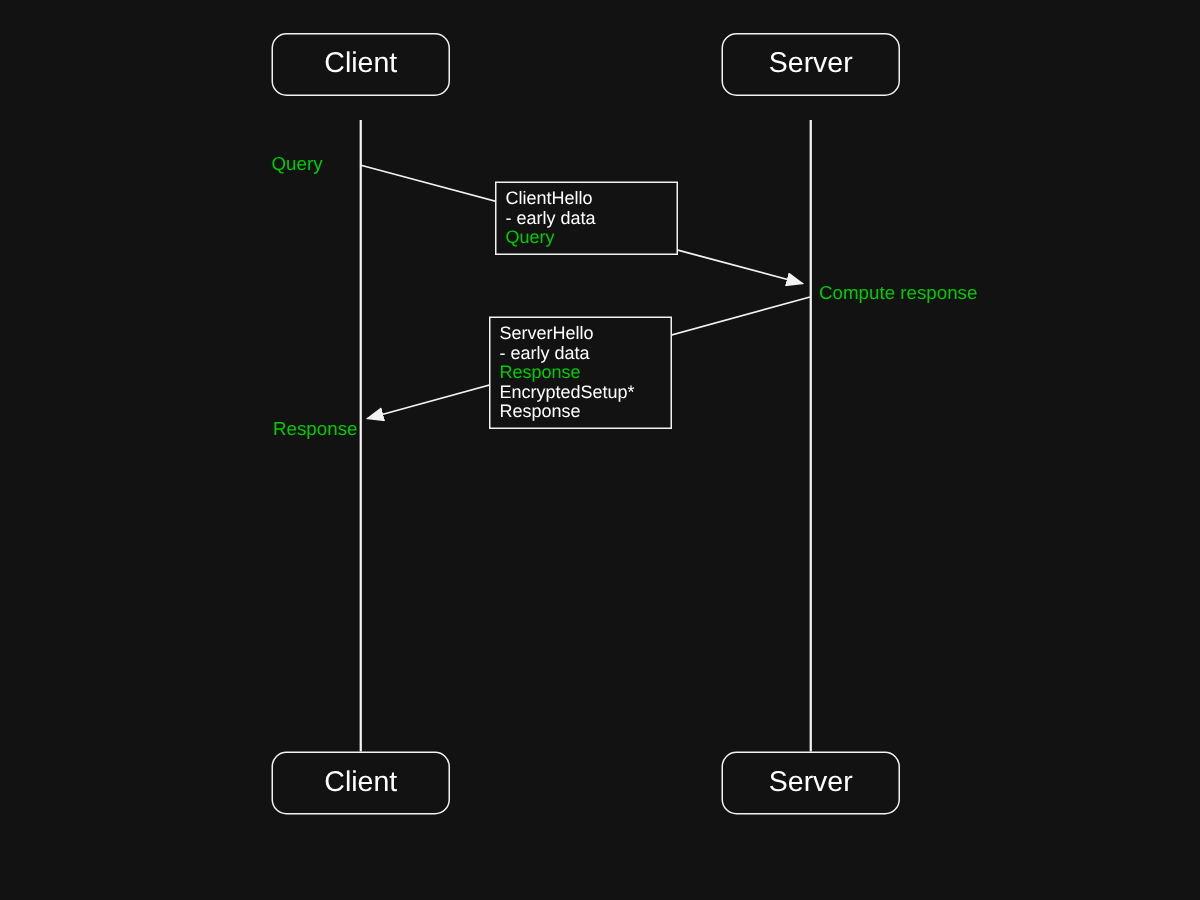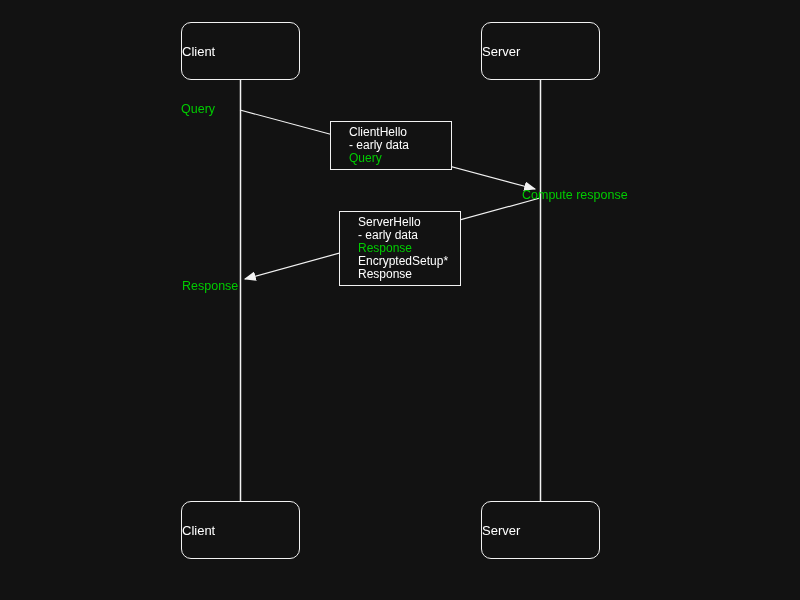--- a/index.html
+++ b/index.html
@@ -19,63 +19,64 @@
     position: absolute;
     left: 0;
     top: 0;
     width: 800px;
     height: 600px;
     z-index: 1;
   }
   .actor-box {
     position: absolute;
     width: 119px;
-    height: 58px;
+    height: 42px;
     box-sizing: border-box;
     border: 1.5px solid #f2f2f2;
     border-radius: 10px;
     background: #121212;
     display: flex;
     align-items: center;
+    justify-content: center;
     color: #ffffff;
-    font-size: 13px;
+    font-size: 19px;
     z-index: 2;
   }
   .actor-client-top  { left: 181px; top: 22px;  }
   .actor-server-top  { left: 481px; top: 22px;  }
   .actor-client-bot  { left: 181px; top: 501px; }
   .actor-server-bot  { left: 481px; top: 501px; }
 
   .msg-box {
     position: absolute;
     width: 122px;
     box-sizing: border-box;
     border: 1.5px solid #f2f2f2;
     background: #121212;
-    padding: 4px 18px;
+    padding: 4px 6px;
     color: #ffffff;
     font-size: 12px;
     line-height: 13px;
     z-index: 2;
     white-space: nowrap;
   }
   .msg-box-1 { left: 330px; top: 121px; }
-  .msg-box-2 { left: 339px; top: 211px; }
+  .msg-box-2 { left: 326px; top: 211px; }
   .msg-line { display: block; }
   .green { color: #00cc00; }
 
   .note {
     position: absolute;
     font-size: 12.5px;
     color: #00cc00;
     z-index: 2;
     white-space: nowrap;
   }
   .note-query    { left: 181px; top: 102px; }
-  .note-compute  { left: 522px; top: 188px; }
+  .note-compute  { left: 546px; top: 188px; }
   .note-response { left: 182px; top: 279px; }
 </style>
 </head>
 <body>
 
 <div id="canvas">
 
   <svg id="wires" viewBox="0 0 800 600" xmlns="http://www.w3.org/2000/svg">
     <defs>
       <marker id="arrowhead" viewBox="0 0 10 8" refX="9" refY="4" markerWidth="10" markerHeight="8" orient="auto">

